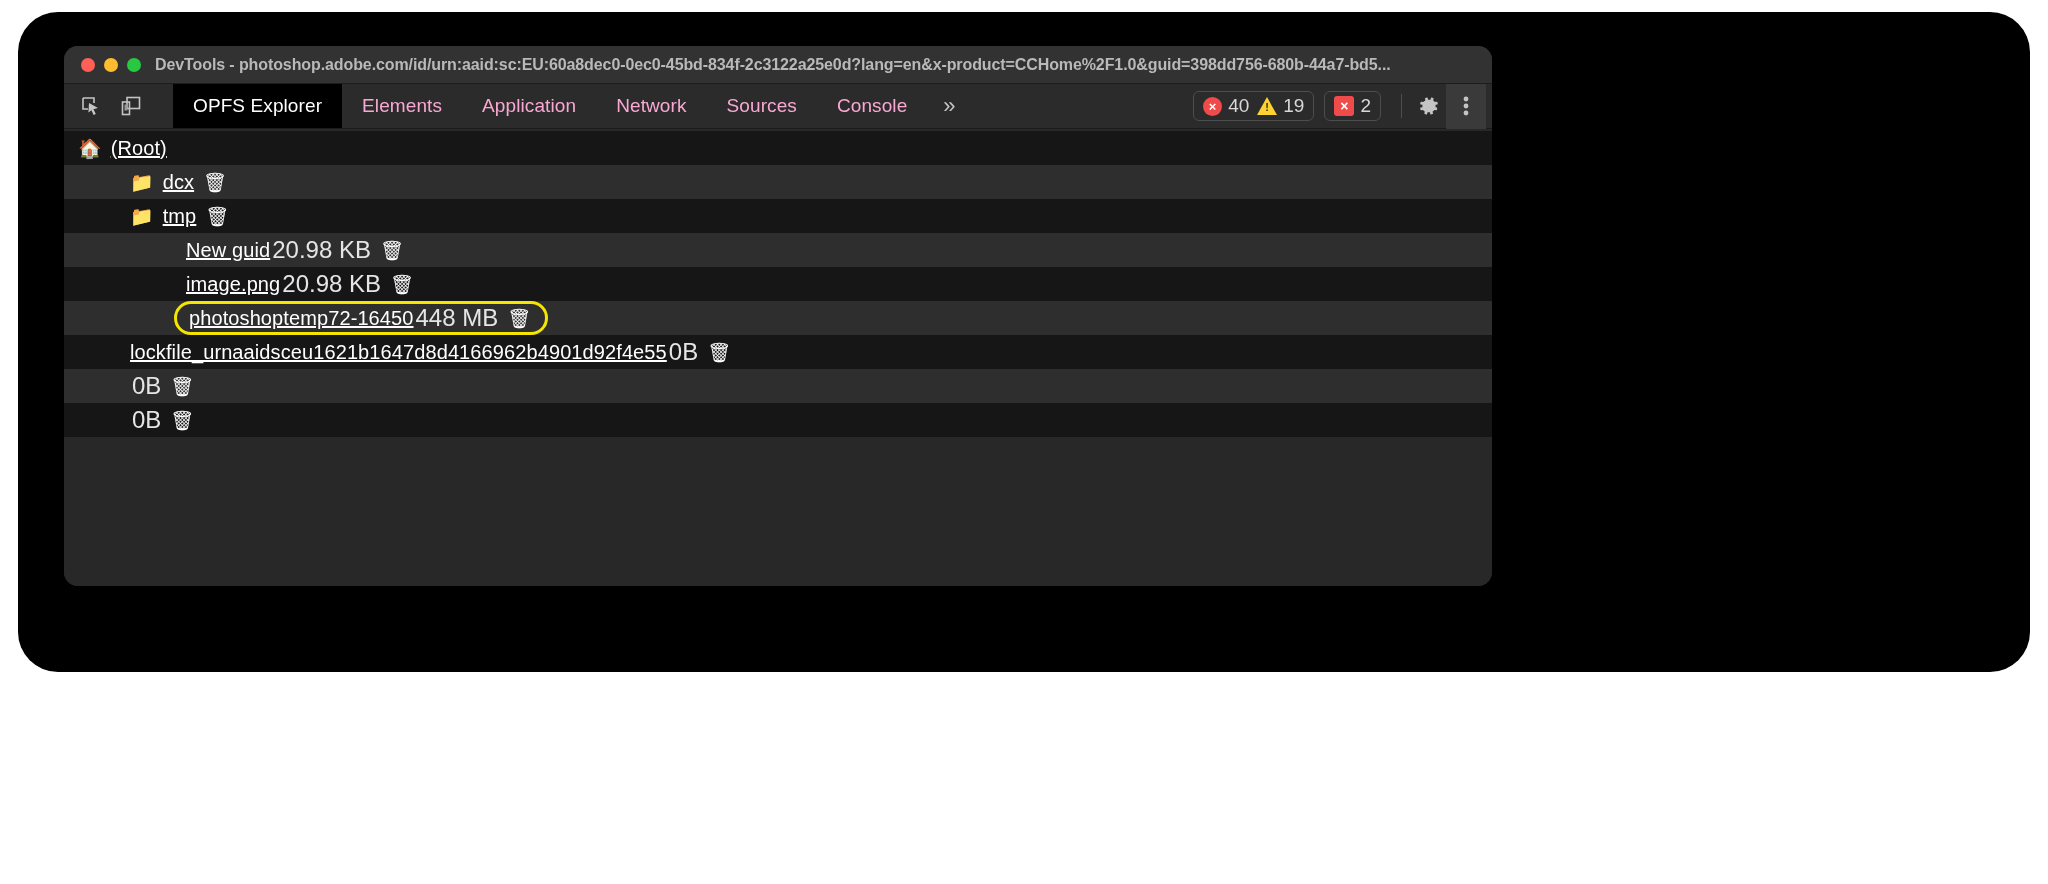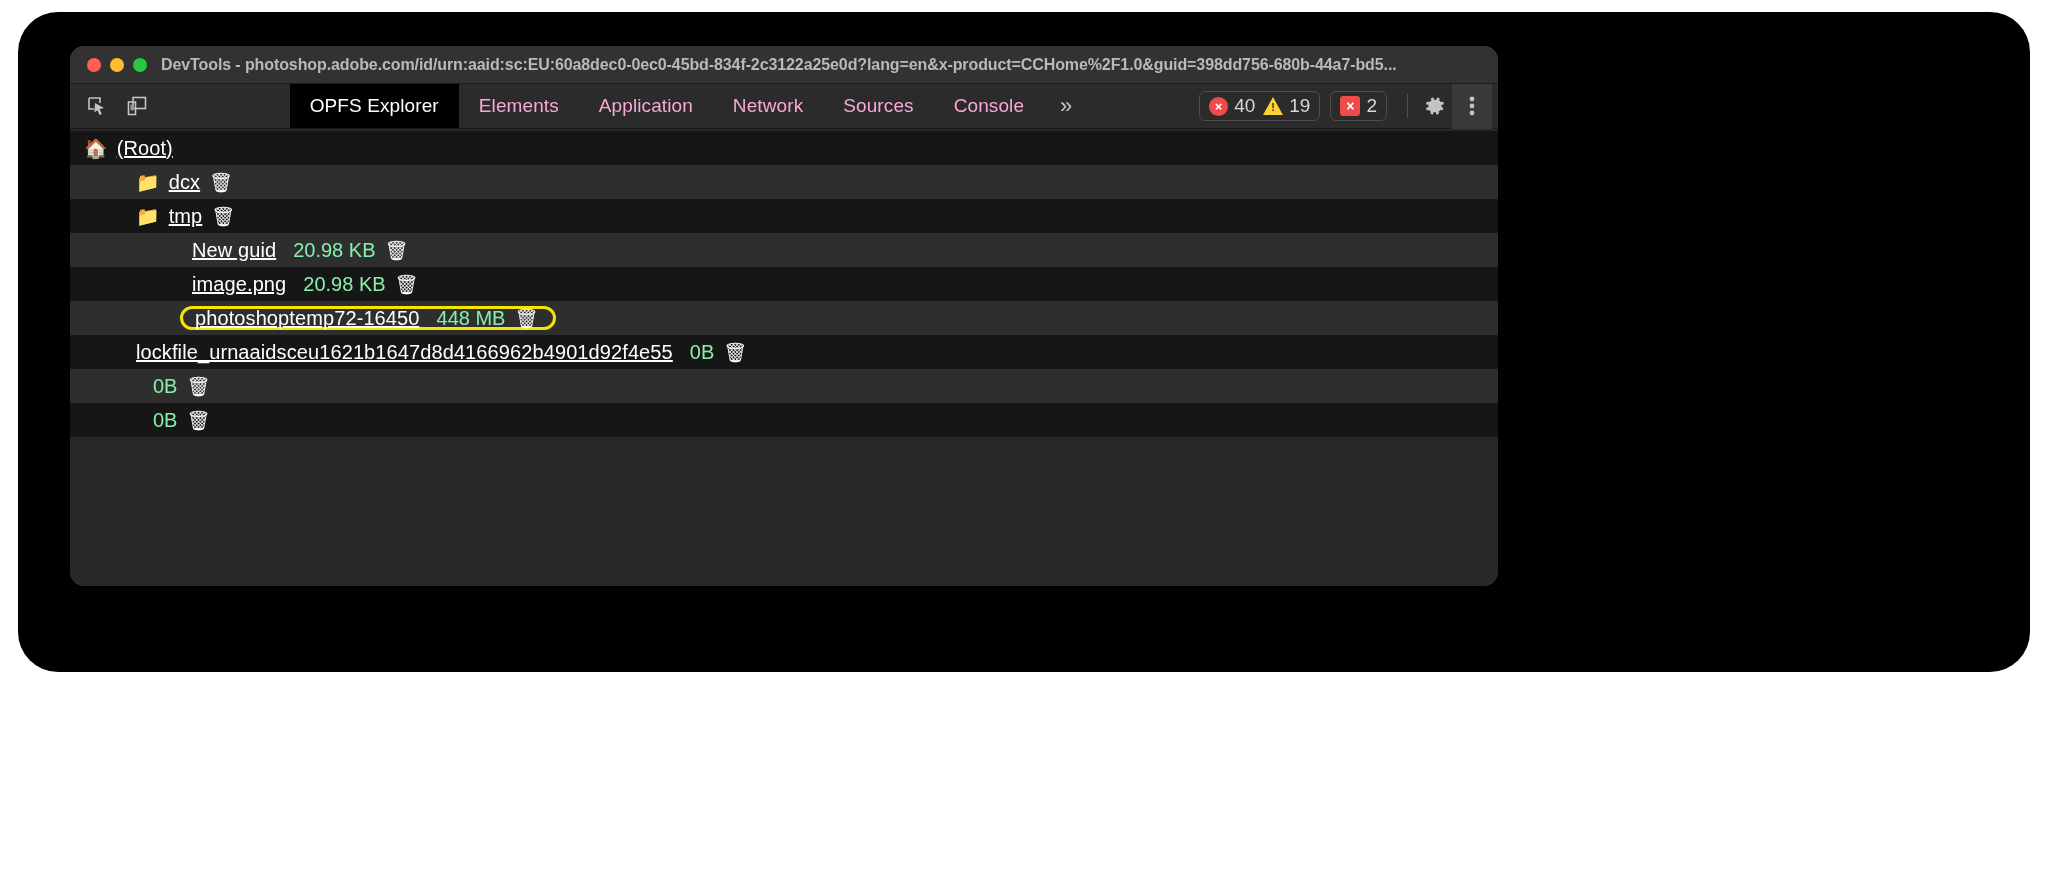--- a/index.html
+++ b/index.html
@@ -26,21 +26,21 @@
     top: 12px;
     width: 2012px;
     height: 660px;
     border-radius: 40px;
     background: #000000;
   }
 
   
   .devtools-window {
     position: absolute;
-    left: 70px;
+    left: 64px;
     top: 46px;
     width: 1428px;
     height: 540px;
     border-radius: 14px;
     background: #2b2b2b;
     overflow: hidden;
     box-shadow: 0 6px 30px rgba(0,0,0,0.55);
     display: flex;
     flex-direction: column;
   }
@@ -111,21 +111,20 @@
     width: 1px;
     background: #4a4a4a;
     margin: 10px 6px 10px 4px;
   }
 
   .tabs {
     display: flex;
     align-items: stretch;
     flex: 1;
     min-width: 0;
-    justify-content: center;
   }
   .tab {
     display: flex;
     align-items: center;
     padding: 0 20px;
     color: #f9a8d4;
     font-size: 19px;
     white-space: nowrap;
     letter-spacing: 0.1px;
   }
@@ -252,40 +251,40 @@
     line-height: 1;
     filter: saturate(1.05);
   }
   .name {
     color: #ffffff;
     font-size: 20px;
     letter-spacing: 0.1px;
     text-decoration: underline;
   }
   .size {
-    color: #86efac;
-    font-size: 20px;
-    margin-left: 17px;
+    color: #e5e5e5;
+    font-size: 24px;
+    margin-left: 2px;
   }
   .trash {
     font-size: 19px;
     margin-left: 9px;
     line-height: 1;
   }
 
   .row .content {
     display: flex;
     align-items: center;
   }
   .row.highlighted .content {
     border: 3px solid #f5e500;
     border-radius: 22px;
     padding: 1px 14px 1px 12px;
     margin-left: -12px;
-    height: 24px;
+    height: 34px;
   }
 </style>
 </head>
 <body>
 
 <div id="page">
 
   <div class="outer-frame"></div>
 
   <div class="devtools-window">

